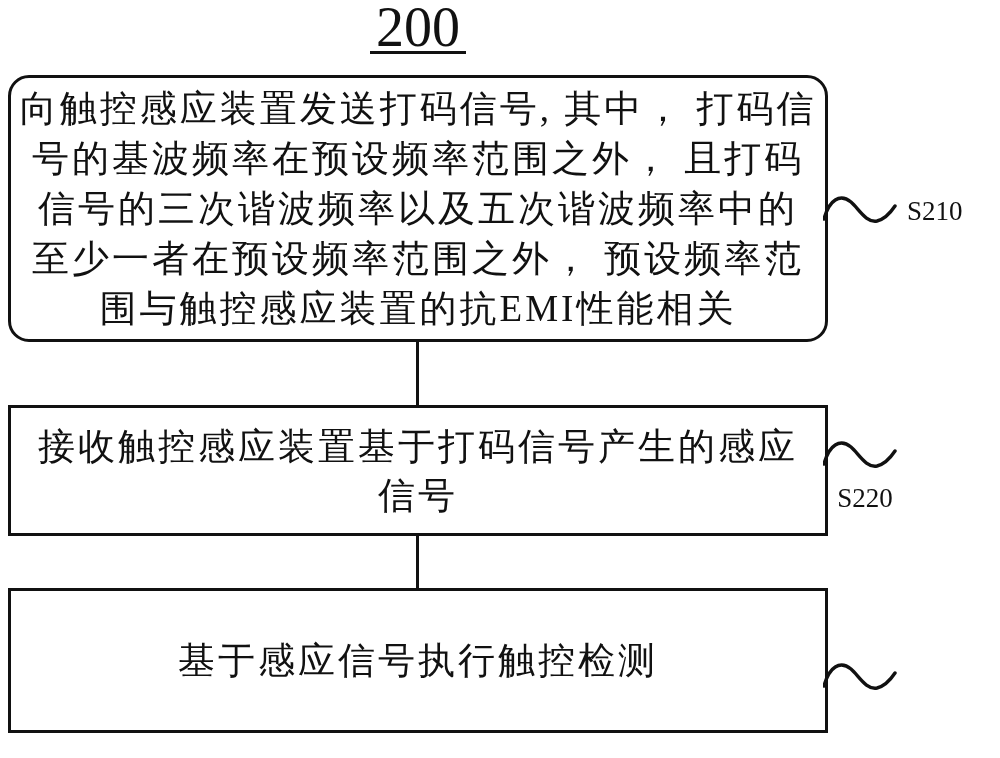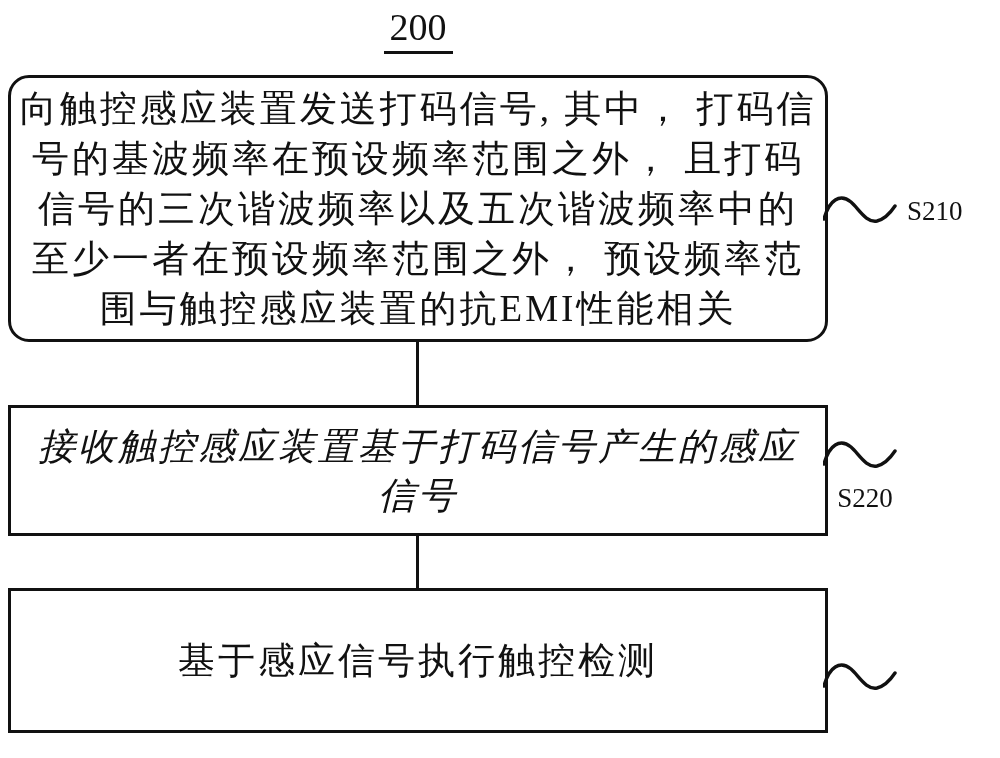--- a/index.html
+++ b/index.html
@@ -15,21 +15,21 @@
     font-family: "Liberation Serif", "DejaVu Serif", serif;
     color: #111111;
     overflow: hidden;
   }
   .fig-title {
     position: absolute;
     left: 0;
     top: 4px;
     width: 836px;
     text-align: center;
-    font-size: 38px;
+    font-size: 56px;
     line-height: 46px;
   }
   .fig-title span {
     display: inline-block;
     border-bottom: 3px solid #111111;
     padding: 0 6px 1px 6px;
   }
   .step-box {
     position: absolute;
     left: 8px;
@@ -44,21 +44,21 @@
   .box-1 { top: 75px;  height: 267px; border-radius: 21px; }
   .box-2 { top: 405px; height: 131px; }
   .box-3 { top: 588px; height: 145px; }
   .step-line {
     text-align: center;
     font-size: 37px;
     line-height: 50px;
     letter-spacing: 3px;
     white-space: nowrap;
   }
-  .box-2 .step-line { line-height: 49px; font-style: italic; }
+  .box-2 .step-line { line-height: 49px; }
   .connector {
     position: absolute;
     left: 416px;
     width: 3px;
     background: #111111;
   }
   .conn-1 { top: 341px; height: 66px; }
   .conn-2 { top: 534px; height: 76px; }
   .step-tag {
     position: absolute;

